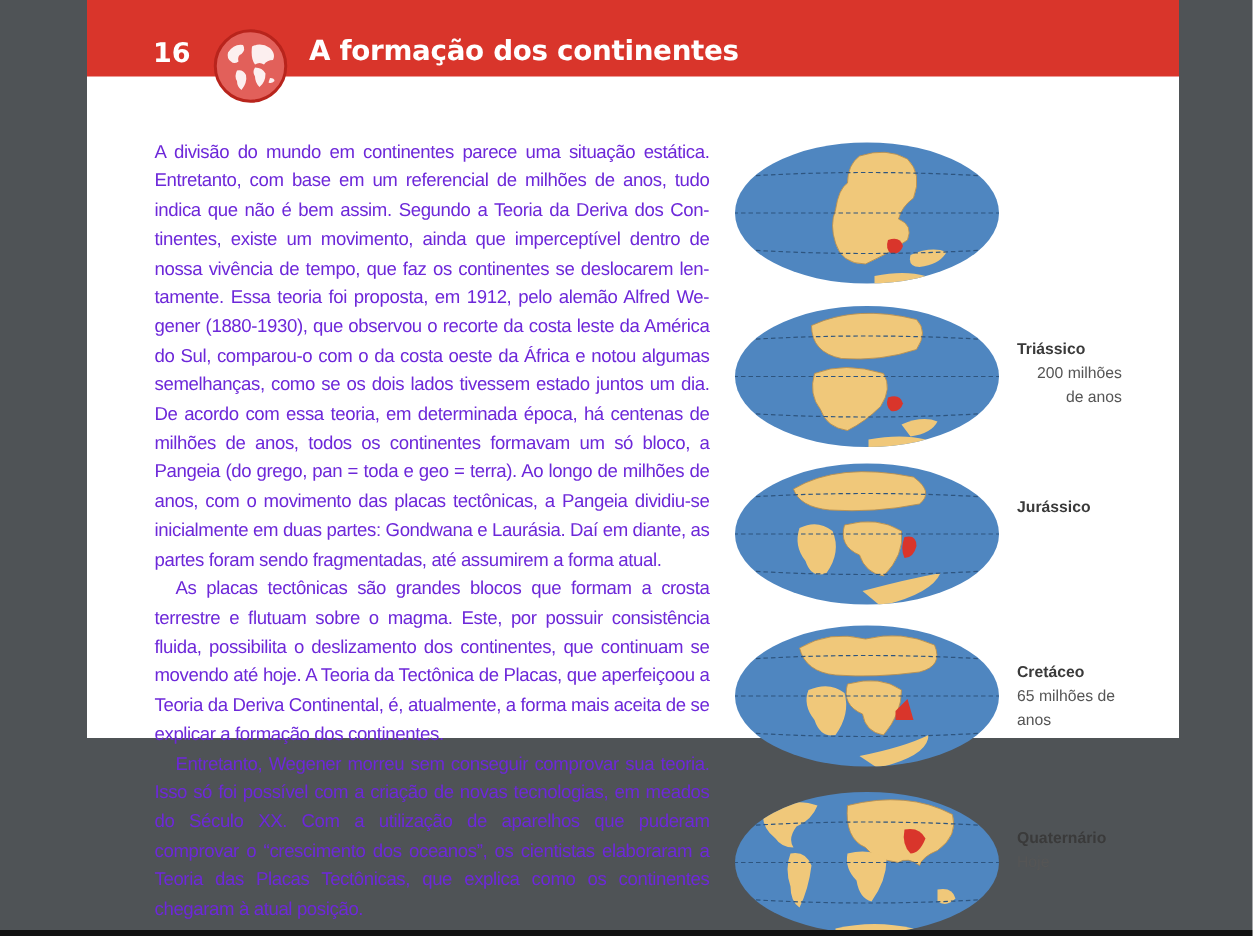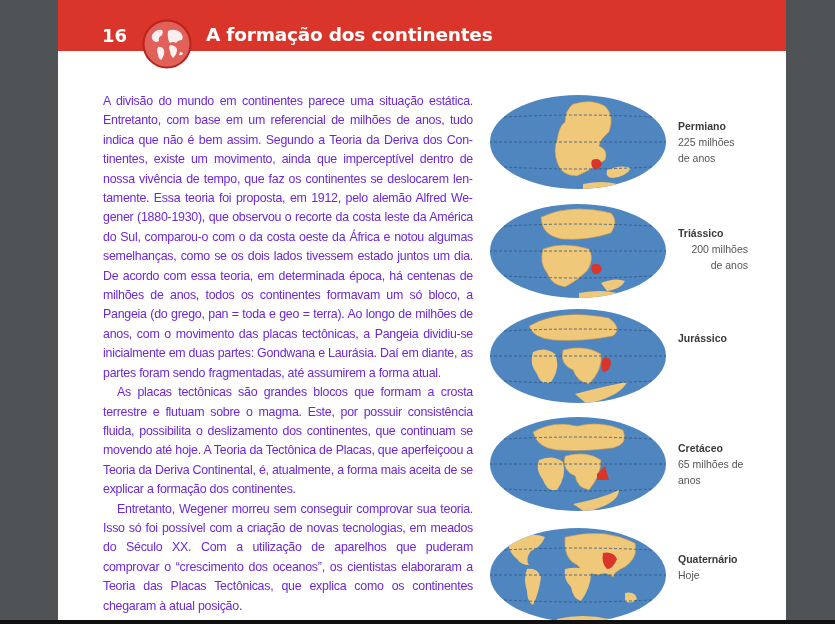--- a/index.html
+++ b/index.html
@@ -3,21 +3,21 @@
   <meta charset="utf-8">
   <style>
     html, body { margin: 0; padding: 0; }
     body {
       width: 835px; height: 624px; overflow: hidden;
       background: #4f5356;
       font-family: "Liberation Sans", sans-serif;
       position: relative;
     }
     .page {
-      position: absolute; left: 58px; top: 0; width: 728px; height: 624px;
+      position: absolute; left: 58px; top: 0; width: 728px; height: 492px;
       background: #ffffff;
     }
     .header {
       position: absolute; left: 0; top: 0; width: 728px; height: 51px;
       background: #d9352b;
     }
     .page-number {
       position: absolute; left: 44px; top: 25px;
       color: #ffffff; font-weight: bold; font-size: 18px;
       font-family: "DejaVu Sans", sans-serif;
@@ -87,24 +87,20 @@
         <path d="M118 76 q14 -6 24 -2 q-4 8 -18 10 q-8 0 -6 -8z" fill="#f0c87a"></path>
         <path d="M94 90 q20 -4 34 0 l0 10 l-34 0z" fill="#f0c87a"></path>
         <path d="M103 66 q8 -3 10 4 q-2 6 -8 5 q-4 -3 -2 -9z" fill="#d9352b"></path>
         <g stroke="#2e557f" stroke-width="0.8" stroke-dasharray="3 2" fill="none">
           <path d="M0 24 Q89 18 178 24"></path>
             <path d="M0 48 L178 48"></path>
             <path d="M0 72 Q89 78 178 72"></path>
         </g>
       </g>
     </svg>
-    <div class="era-caption" style="top:24px;">
-      <span class="era-name">Permiano</span>
-      <span class="era-age" style="width:70px;">225 milhões de anos</span>
-    </div>
   </div>
 
   <div class="globe-row" style="top:203px;">
     <svg class="globe-map" viewBox="0 0 178 96">
       <defs>
           <clipPath id="c2">
             <ellipse cx="89" cy="48" rx="88" ry="47"></ellipse>
           </clipPath>
         </defs>
       <ellipse cx="89" cy="48" rx="88" ry="47" fill="#4f86c0"></ellipse>

